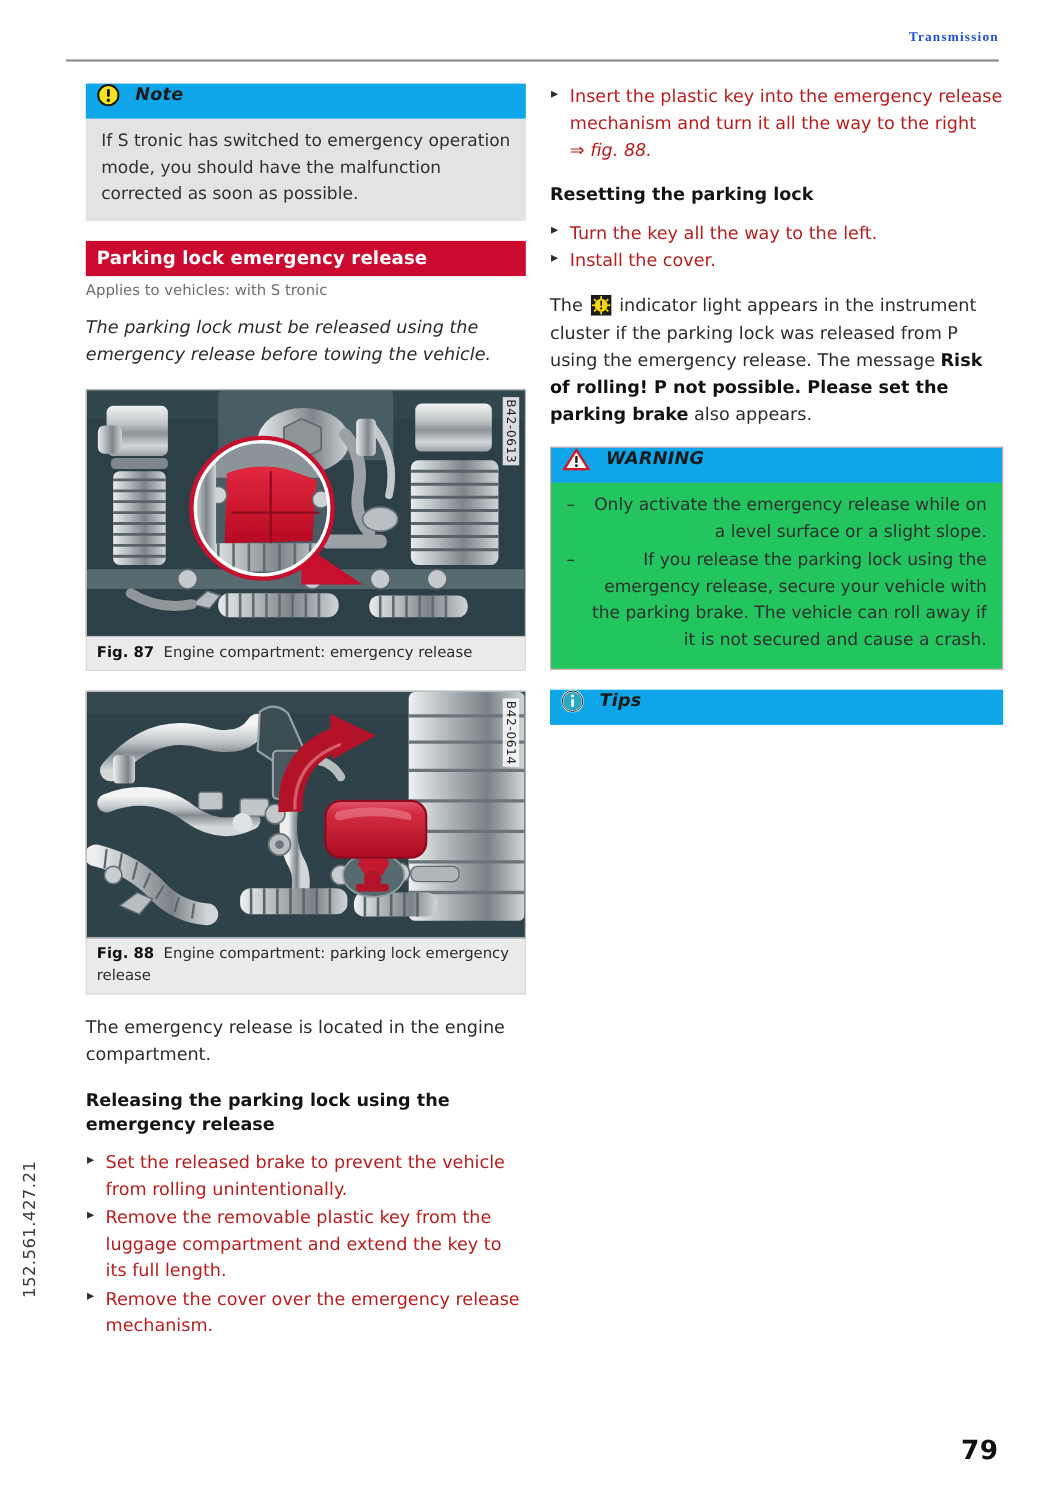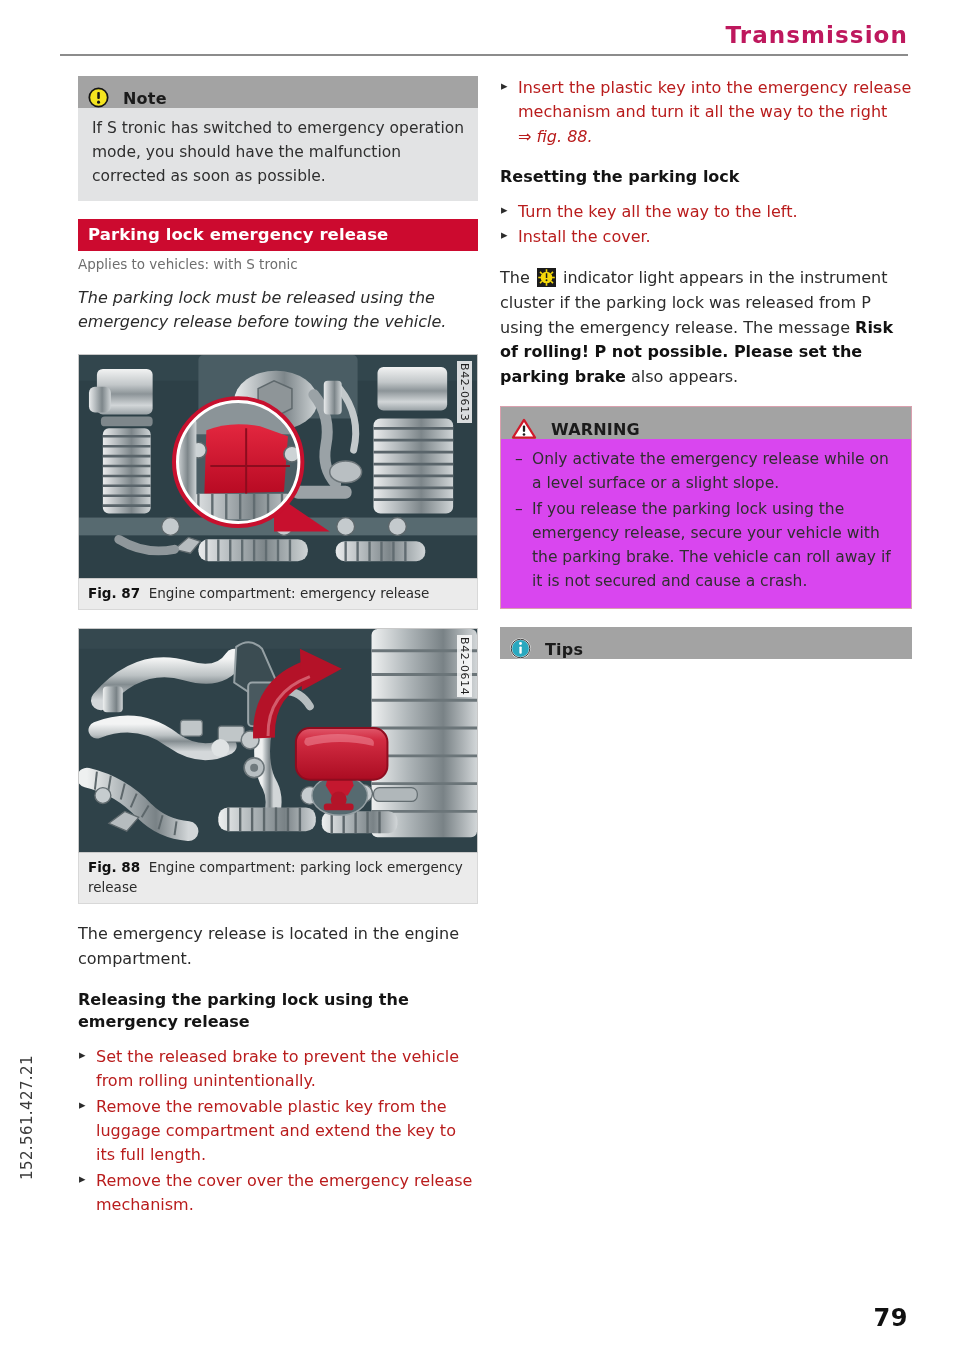--- a/index.html
+++ b/index.html
@@ -19,24 +19,25 @@
 
   
   .header {
     position: absolute;
     left: 60px;
     top: 22px;
     width: 848px;
     text-align: right;
   }
   .header-title {
-    font-size: 23px;
+    font-size: 12px;
     font-weight: 700;
     letter-spacing: 1.1px;
-    color: #be185d;
+    color: #1d4ed8;
+    font-family: Liberation Serif, serif;
   }
   .header-rule {
     position: absolute;
     left: 60px;
     top: 54px;
     width: 848px;
     height: 2px;
     background: #8c8c8c;
   }
 
@@ -85,46 +86,48 @@
     color: #9b9b9b;
     letter-spacing: 0.3px;
     font-family: "DejaVu Sans", "Liberation Sans", sans-serif;
   }
 
   
   .box {
     margin-bottom: 18px;
   }
   .box-head {
-    background: #a3a3a3;
+    background: #0ea5e9;
     height: 32px;
     display: flex;
-    align-items: flex-end;
+    align-items: flex-start;
     padding-left: 10px;
     box-sizing: border-box;
+    font-style: italic;
   }
   .box-head-label {
     font-size: 16px;
     font-weight: 700;
     color: #1b1b1b;
     margin-left: 14px;
     letter-spacing: 0.2px;
   }
   .box-body {
     background: #e2e3e4;
     padding: 9px 14px 12px 14px;
     font-size: 15.5px;
     line-height: 1.54;
     color: #2f2f2f;
   }
   .box-warning {
     border: 1.5px solid #d9a0ae;
   }
   .box-warning .box-body {
-    background: #d946ef;
+    background: #22c55e;
+    text-align: right;
   }
 
   
   .ico-note {
     width: 21px; height: 21px;
     flex: 0 0 21px;
   }
   .ico-warn {
     width: 26px; height: 21px;
     flex: 0 0 26px;

